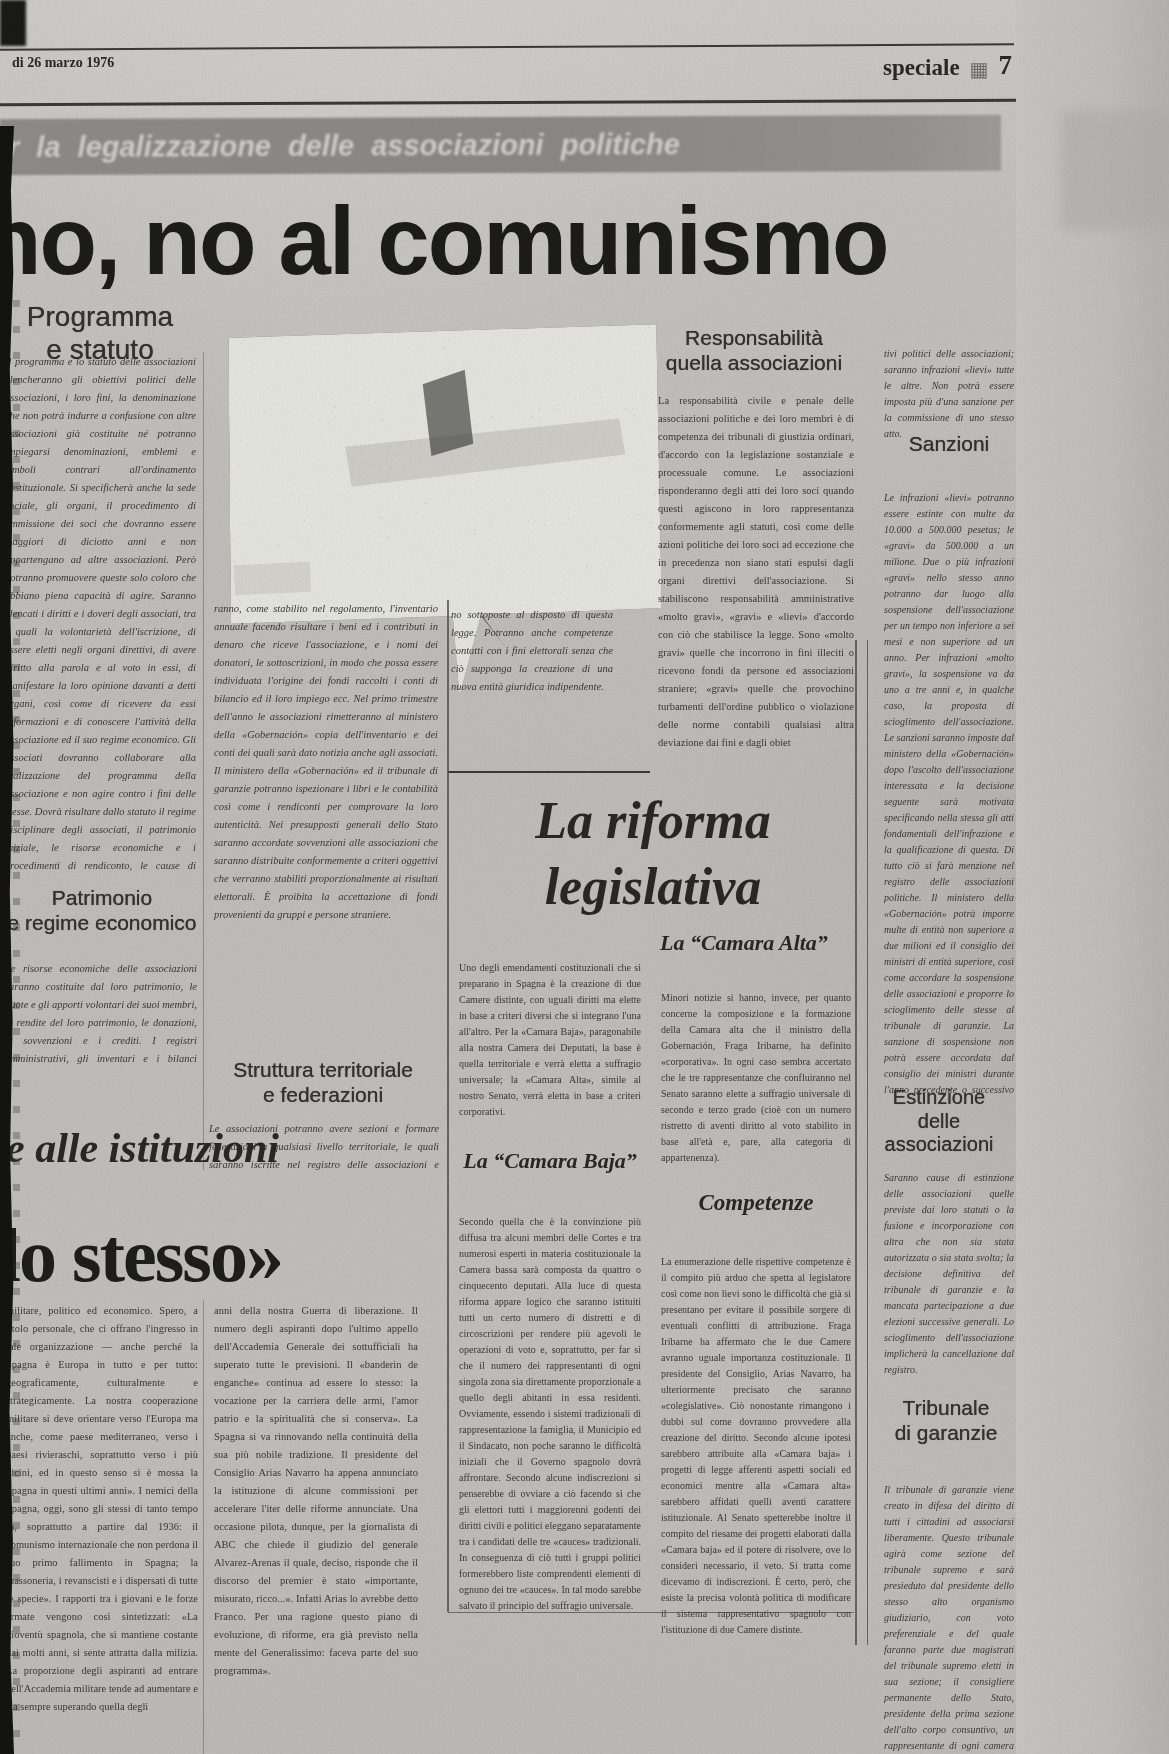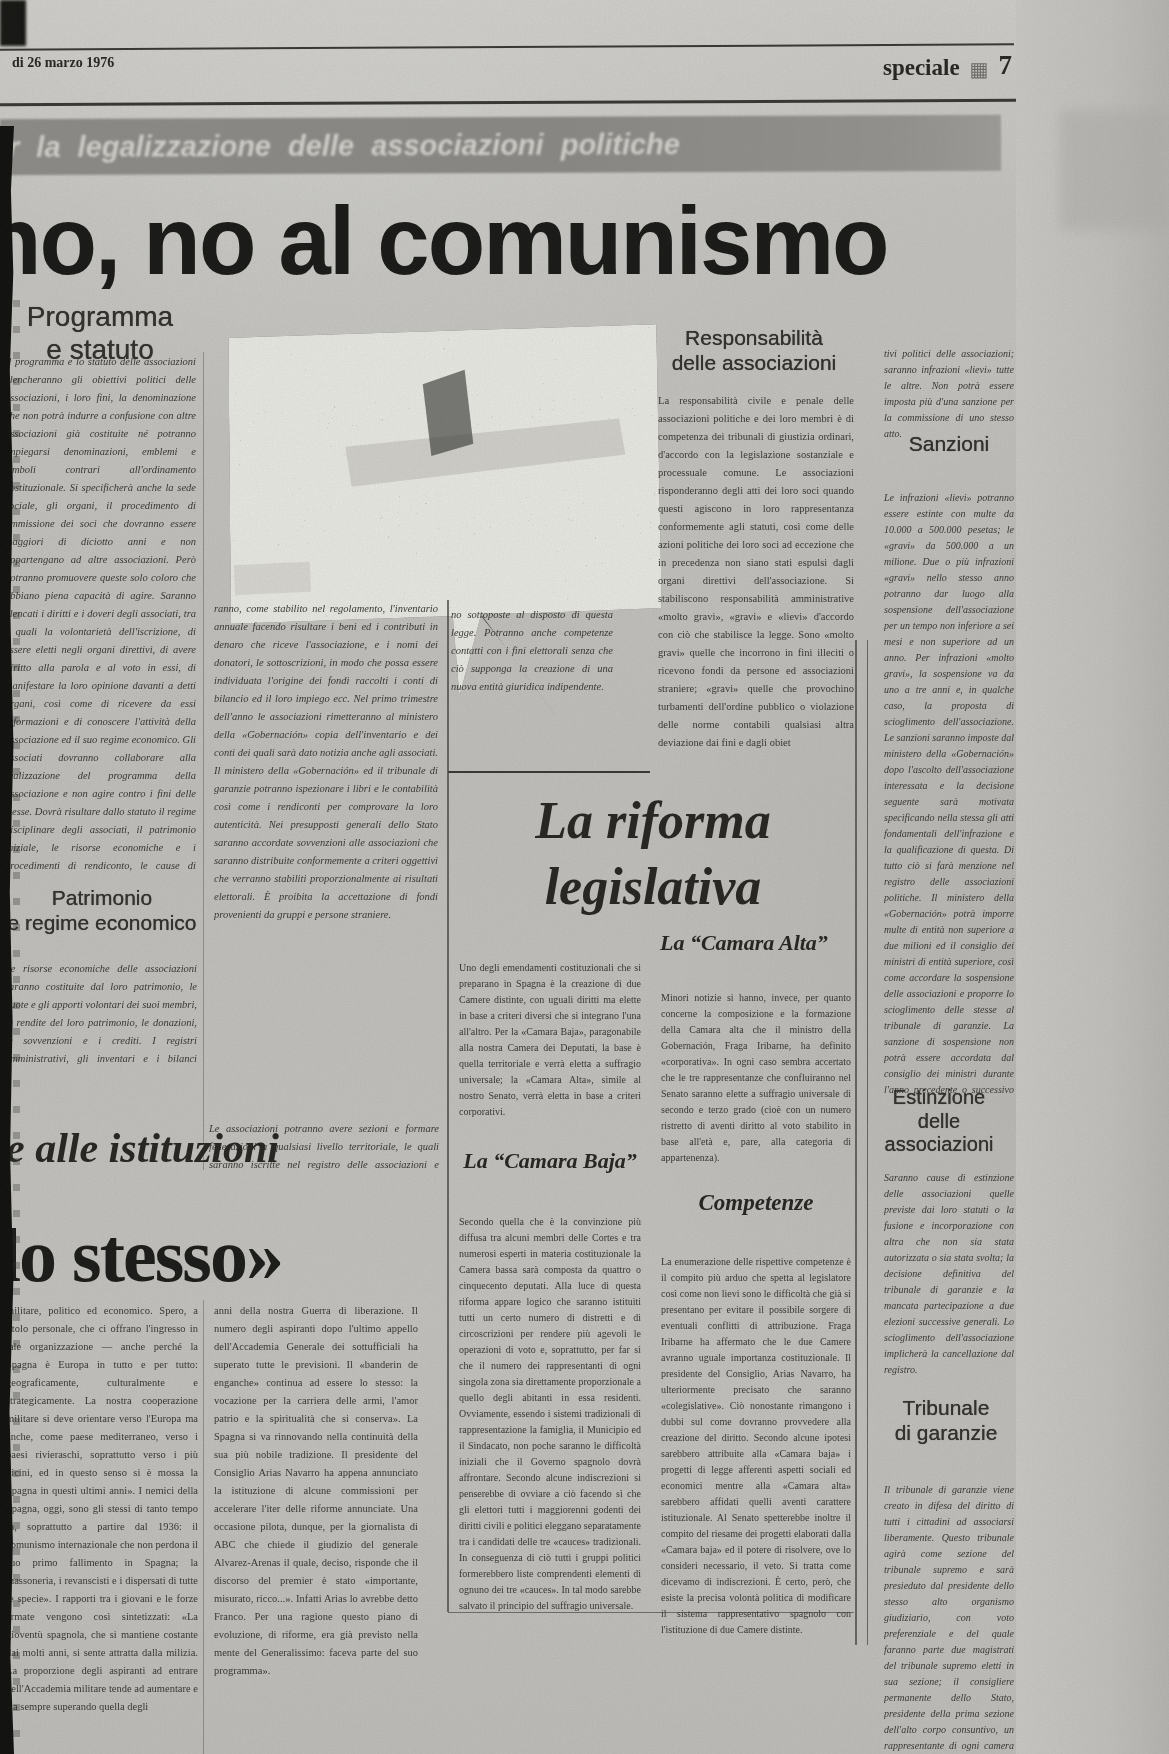--- a/index.html
+++ b/index.html
@@ -86,20 +86,22 @@
   </svg>
 
   <div class="abs sans-head" style="left:2px;top:300px;width:196px;font-size:28px;">Programma
 e statuto</div>
   <div class="abs bt it" style="left:5px;top:353px;width:191px;height:527px;">Il programma e lo statuto delle associazioni elencheranno gli obiettivi politici delle associazioni, i loro fini, la denominazione che non potrà indurre a confusione con altre associazioni già costituite né potranno impiegarsi denominazioni, emblemi e simboli contrari all'ordinamento costituzionale. Si specificherà anche la sede sociale, gli organi, il procedimento di ammissione dei soci che dovranno essere maggiori di diciotto anni e non appartengano ad altre associazioni. Però potranno promuovere queste solo coloro che abbiano piena capacità di agire. Saranno elencati i diritti e i doveri degli associati, tra i quali la volontarietà dell'iscrizione, di essere eletti negli organi direttivi, di avere diritto alla parola e al voto in essi, di manifestare la loro opinione davanti a detti organi, così come di ricevere da essi informazioni e di conoscere l'attività della associazione ed il suo regime economico. Gli associati dovranno collaborare alla realizzazione del programma della associazione e non agire contro i fini delle stesse. Dovrà risultare dallo statuto il regime disciplinare degli associati, il patrimonio iniziale, le risorse economiche e i procedimenti di rendiconto, le cause di estinzione ed il destino del patrimonio, il regime del registro degli associati, gli atti, la contabilità e la tesoreria, gli inventari ed il bilancio. Infine dovrà risultare dallo statuto la clausola espressa di accettare le forme e i procedimenti democratici conformi al sistema costituzionale.</div>
   <div class="abs sans-head" style="left:0;top:886px;width:204px;font-size:21px;">Patrimonio
 e regime economico</div>
   <div class="abs bt it" style="left:5px;top:960px;width:192px;height:112px;">Le risorse economiche delle associazioni saranno costituite dal loro patrimonio, le quote e gli apporti volontari dei suoi membri, le rendite del loro patrimonio, le donazioni, le sovvenzioni e i crediti. I registri amministrativi, gli inventari e i bilanci specifiche</div>
 
   <div class="abs bt it" style="left:214px;top:600px;width:224px;height:456px;">ranno, come stabilito nel regolamento, l'inventario annuale facendo risultare i beni ed i contributi in denaro che riceve l'associazione, e i nomi dei donatori, le sottoscrizioni, in modo che possa essere individuata l'origine dei fondi raccolti i conti di bilancio ed il loro impiego ecc. Nel primo trimestre dell'anno le associazioni rimetteranno al ministero della «Gobernación» copia dell'inventario e dei conti dei quali sarà dato notizia anche agli associati. Il ministero della «Gobernación» ed il tribunale di garanzie potranno ispezionare i libri e le contabilità così come i rendiconti per comprovare la loro autenticità. Nei presupposti generali dello Stato saranno accordate sovvenzioni alle associazioni che saranno distribuite conformemente a criteri oggettivi che verranno stabiliti proporzionalmente ai risultati elettorali. È proibita la accettazione di fondi provenienti da gruppi e persone straniere.</div>
+  <div class="abs sans-head" style="left:204px;top:1058px;width:238px;font-size:21px;">Struttura territoriale
+e federazioni</div>
   <div class="abs bt it" style="left:209px;top:1120px;width:230px;height:58px;">Le associazioni potranno avere sezioni e formare federazioni a qualsiasi livello territoriale, le quali saranno iscritte nel registro delle associazioni e verran-</div>
 
   <div class="abs bt it" style="left:451px;top:606px;width:162px;height:160px;">no sottoposte al disposto di questa legge. Potranno anche competenze contatti con i fini elettorali senza che ciò supponga la creazione di una nuova entità giuridica indipendente.</div>
 
   <div class="abs rule" style="left:448px;top:771px;width:202px;height:2px;"></div>
   <div class="abs vrule" style="left:447px;top:600px;width:2px;height:1012px;"></div>
   <div class="abs vrule" style="left:855px;top:640px;width:2px;height:1005px;"></div>
   <div class="abs vrule" style="left:867px;top:640px;width:1px;height:1005px;"></div>
   <div class="abs rule" style="left:448px;top:1612px;width:406px;height:1px;opacity:.6;"></div>
   <div class="abs vrule" style="left:203px;top:352px;width:1px;height:818px;opacity:.4;"></div>
@@ -110,21 +112,21 @@
   <div class="abs bt sm" style="left:459px;top:936px;width:182px;height:202px;">Uno degli emendamenti costituzionali che si preparano in Spagna è la creazione di due Camere distinte, con uguali diritti ma elette in base a criteri diversi che si integrano l'una all'altro. Per la «Camara Baja», paragonabile alla nostra Camera dei Deputati, la base è quella territoriale e verrà eletta a suffragio universale; la «Camara Alta», simile al nostro Senato, verrà eletta in base a criteri corporativi.</div>
   <div class="abs serif-head" style="left:458px;top:1148px;width:184px;text-align:center;font-size:22px;">La “Camara Baja”</div>
   <div class="abs bt sm" style="left:459px;top:1190px;width:182px;height:418px;">Secondo quella che è la convinzione più diffusa tra alcuni membri delle Cortes e tra numerosi esperti in materia costituzionale la Camera bassa sarà composta da quattro o cinquecento deputati. Alla luce di questa riforma appare logico che saranno istituiti tutti un certo numero di distretti e di circoscrizioni per rendere più agevoli le operazioni di voto e, soprattutto, per far sì che il numero dei rappresentanti di ogni singola zona sia direttamente proporzionale a quello degli abitanti in essa residenti. Ovviamente, essendo i sistemi tradizionali di rappresentazione la famiglia, il Municipio ed il Sindacato, non poche saranno le difficoltà iniziali che il Governo spagnolo dovrà affrontare. Secondo alcune indiscrezioni si penserebbe di ovviare a ciò facendo sì che gli elettori tutti i maggiorenni godenti dei diritti civili e politici eleggano separatamente tra i candidati delle tre «cauces» tradizionali. In conseguenza di ciò tutti i gruppi politici formerebbero liste comprendenti elementi di ognuno dei tre «cauces». In tal modo sarebbe salvato il principio del suffragio universale.</div>
 
   <div class="abs serif-head" style="left:660px;top:930px;width:192px;font-size:22px;">La “Camara Alta”</div>
   <div class="abs bt sm" style="left:661px;top:966px;width:190px;height:214px;">Minori notizie si hanno, invece, per quanto concerne la composizione e la formazione della Camara alta che il ministro della Gobernación, Fraga Iribarne, ha definito «corporativa». In ogni caso sembra accertato che le tre rappresentanze che confluiranno nel Senato saranno elette a suffragio universale di secondo e terzo grado (cioè con un numero ristretto di aventi diritto al voto stabilito in base all'età e, pare, alla categoria di appartenenza).</div>
   <div class="abs serif-head" style="left:660px;top:1190px;width:192px;text-align:center;font-size:23px;">Competenze</div>
   <div class="abs bt sm" style="left:661px;top:1230px;width:190px;height:400px;">La enumerazione delle rispettive competenze è il compito più arduo che spetta al legislatore così come non lievi sono le difficoltà che già si presentano per evitare il possibile sorgere di eventuali conflitti di attribuzione. Fraga Iribarne ha affermato che le due Camere avranno uguale importanza costituzionale. Il presidente del Consiglio, Arias Navarro, ha ulteriormente precisato che saranno «colegislative». Ciò nonostante rimangono i dubbi sul come dovranno provvedere alla creazione del diritto. Secondo alcune ipotesi sarebbero attribuite alla «Camara baja» i progetti di legge afferenti aspetti sociali ed economici mentre alla «Camara alta» sarebbero affidati quelli aventi carattere istituzionale. Al Senato spetterebbe inoltre il compito del riesame dei progetti elaborati dalla «Camara baja» ed il potere di risolvere, ove lo consideri necessario, il veto. Si tratta come dicevamo di indiscrezioni. È certo, però, che esiste la precisa volontà politica di modificare il sistema rappresentativo spagnolo con l'istituzione di due Camere distinte.</div>
 
   <div class="abs sans-head" style="left:652px;top:326px;width:204px;font-size:21px;">Responsabilità
-delle associazioni</div>
+quella associazioni</div>
   <div class="abs bt" style="left:658px;top:392px;width:196px;height:514px;">La responsabilità civile e penale delle associazioni politiche e dei loro membri è di competenza dei tribunali di giustizia ordinari, d'accordo con la legislazione sostanziale e processuale comune. Le associazioni risponderanno degli atti dei loro soci quando questi agiscono in loro rappresentanza conformemente agli statuti, così come delle azioni politiche dei loro soci ad eccezione che in precedenza non siano stati espulsi dagli organi direttivi dell'associazione. Si stabiliscono responsabilità amministrative «molto gravi», «gravi» e «lievi» d'accordo con ciò che stabilisce la legge. Sono «molto gravi» quelle che incorrono in fini illeciti o ricevono fondi da persone ed associazioni straniere; «gravi» quelle che provochino turbamenti dell'ordine pubblico o violazione delle norme contabili qualsiasi altra deviazione dai fini e dagli obiet</div>
 
   <div class="abs bt sm it" style="left:884px;top:322px;width:130px;height:100px;">tivi politici delle associazioni; saranno infrazioni «lievi» tutte le altre. Non potrà essere imposta più d'una sanzione per la commissione di uno stesso atto.</div>
   <div class="abs sans-head" style="left:884px;top:432px;width:130px;font-size:21px;">Sanzioni</div>
   <div class="abs bt sm it" style="left:884px;top:466px;width:130px;height:610px;">Le infrazioni «lievi» potranno essere estinte con multe da 10.000 a 500.000 pesetas; le «gravi» da 500.000 a un milione. Due o più infrazioni «gravi» nello stesso anno potranno dar luogo alla sospensione dell'associazione per un tempo non inferiore a sei mesi e non superiore ad un anno. Per infrazioni «molto gravi», la sospensione va da uno a tre anni e, in qualche caso, la proposta di scioglimento dell'associazione. Le sanzioni saranno imposte dal ministero della «Gobernación» dopo l'ascolto dell'associazione interessata e la decisione seguente sarà motivata specificando nella stessa gli atti fondamentali dell'infrazione e la qualificazione di questa. Di tutto ciò si farà menzione nel registro delle associazioni politiche. Il ministero della «Gobernación» potrà imporre multe di entità non superiore a due milioni ed il consiglio dei ministri di entità superiore, così come accordare la sospensione delle associazioni e proporre lo scioglimento delle stesse al tribunale di garanzie. La sanzione di sospensione non potrà essere accordata dal consiglio dei ministri durante l'anno precedente o successivo alla celebrazione di elezioni legislative generali, dovendo, in questo caso, limitarsi ad elevare proposta di sospensione al tribunale di garanzie che deciderà in via definitiva.</div>
   <div class="abs sans-head" style="left:862px;top:1086px;width:154px;font-size:20px;">Estinzione
 delle associazioni</div>
   <div class="abs bt sm it" style="left:884px;top:1146px;width:130px;height:242px;">Saranno cause di estinzione delle associazioni quelle previste dai loro statuti o la fusione e incorporazione con altra che non sia stata autorizzata o sia stata svolta; la decisione definitiva del tribunale di garanzie e la mancata partecipazione a due elezioni successive generali. Lo scioglimento dell'associazione implicherà la cancellazione dal registro.</div>
   <div class="abs sans-head" style="left:876px;top:1396px;width:140px;font-size:21px;">Tribunale
 di garanzie</div>

